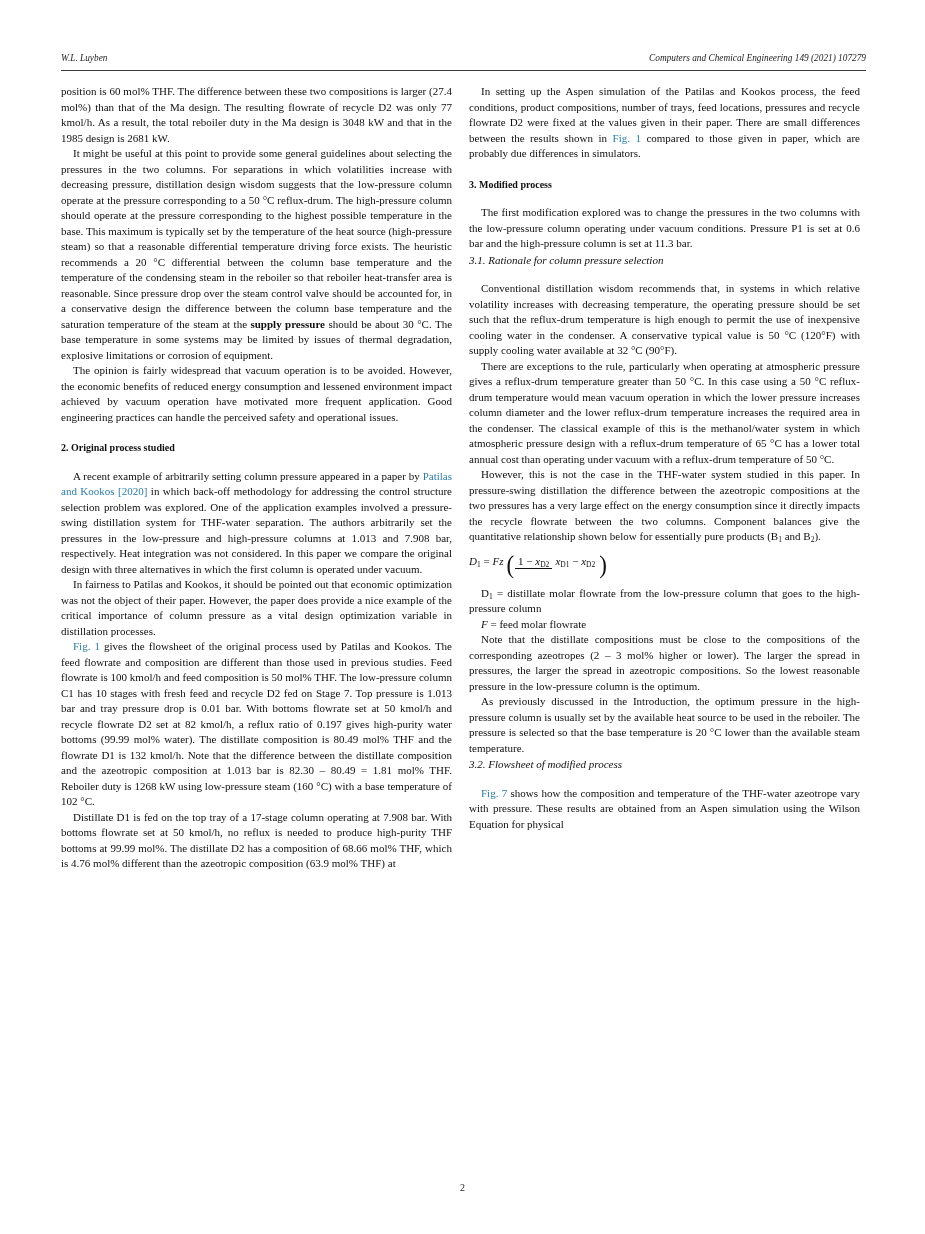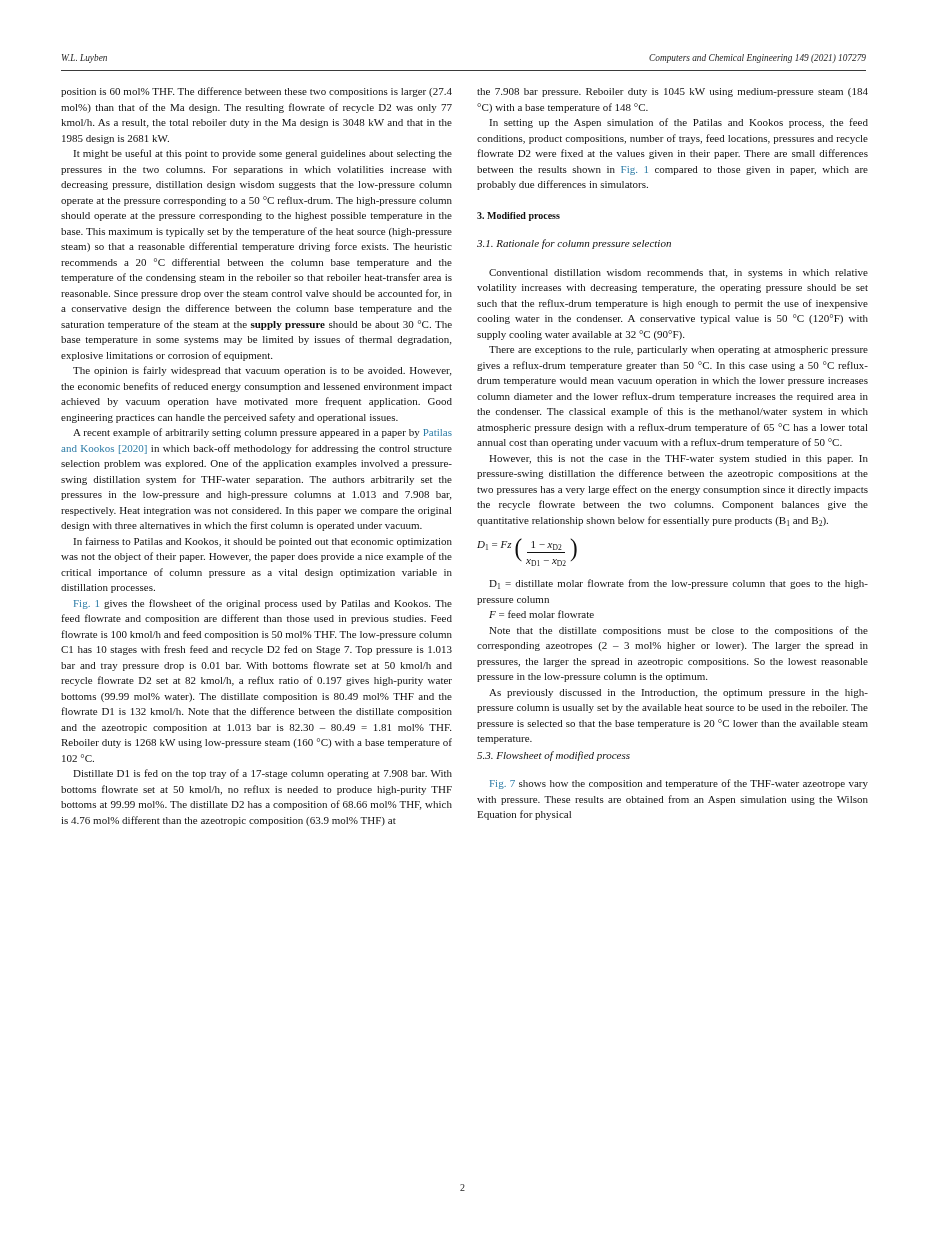--- a/index.html
+++ b/index.html
@@ -15,21 +15,21 @@
   .page-header {
     position: absolute; top: 53px; left: 61px; right: 59px;
     display: flex; justify-content: space-between; align-items: flex-end;
     font-style: italic; font-size: 9.3px; color: #1c1c1c;
   }
   .header-rule {
     position: absolute; top: 70px; left: 61px; right: 59px;
     border-top: 0.8px solid #3a3a3a; height: 0;
   }
 
-  .content { position: absolute; top: 84px; left: 61px; display: flex; gap: 25px; }
+  .content { position: absolute; top: 84px; left: 61px; display: flex; gap: 17px; }
   .col {
     width: 391px;
     font-size: 11px; line-height: 15.5px;
     text-align: justify;
     hyphens: auto; -webkit-hyphens: auto;
   }
   .col p { margin: 0; text-indent: 12px; }
   .col p.noindent { text-indent: 0; }
   .col h2 {
     font-size: 10px; font-weight: bold; font-style: normal;
@@ -39,21 +39,21 @@
     font-size: 11px; font-weight: normal; font-style: italic;
     margin: 1px 0 13px 0; text-align: left; text-indent: 0;
   }
   span.bold { font-weight: bold; }
   span.italic { font-style: italic; }
   span.link { color: var(--link-color, #2d7ca6); cursor: pointer; }
   sub { font-size: 7.5px; line-height: 0; vertical-align: -2px; }
 
   .equation { display: flex; align-items: flex-start; margin: 9px 0; text-indent: 0; }
   .eq-lhs { margin-right: 3px; white-space: pre; }
-  .frac { display: inline-flex; flex-direction: column; align-items: center; line-height: 14.5px; margin: 0 1px; }
+  .frac { display: inline-flex; align-items: center; line-height: 14.5px; margin: 0 1px; }
   .frac .num { border-bottom: 0.8px solid #111; padding: 0 3px; }
   .frac .den { padding: 0 3px; }
   .paren { font-size: 23px; line-height: 1; font-weight: 300; transform: scaleY(1.05); }
 
   .page-footer {
     position: absolute; bottom: 41px; left: 0; right: 0;
     text-align: center; font-size: 10px; color: #1c1c1c;
   }
 </style>
 </head>
@@ -64,47 +64,48 @@
     <span>W.L. Luyben</span>
     <span>Computers and Chemical Engineering 149 (2021) 107279</span>
   </header>
   <div class="header-rule"></div>
 
   <main class="content">
     <div class="col" id="col-left">
         <p class="noindent">position is 60 mol% THF. The difference between these two compositions is larger (27.4 mol%) than that of the Ma design. The resulting flowrate of recycle D2 was only 77 kmol/h. As a result, the total reboiler duty in the Ma design is 3048 kW and that in the 1985 design is 2681 kW.</p>
         <p>It might be useful at this point to provide some general guidelines about selecting the pressures in the two columns. For separations in which volatilities increase with decreasing pressure, distillation design wisdom suggests that the low-pressure column operate at the pressure corresponding to a 50 °C reflux-drum. The high-pressure column should operate at the pressure corresponding to the highest possible temperature in the base. This maximum is typically set by the temperature of the heat source (high-pressure steam) so that a reasonable differential temperature driving force exists. The heuristic recommends a 20 °C differential between the column base temperature and the temperature of the condensing steam in the reboiler so that reboiler heat-transfer area is reasonable. Since pressure drop over the steam control valve should be accounted for, in a conservative design the difference between the column base temperature and the saturation temperature of the steam at the <span class="bold">supply pressure</span> should be about 30 °C. The base temperature in some systems may be limited by issues of thermal degradation, explosive limitations or corrosion of equipment.</p>
         <p>The opinion is fairly widespread that vacuum operation is to be avoided. However, the economic benefits of reduced energy consumption and lessened environment impact achieved by vacuum operation have motivated more frequent application. Good engineering practices can handle the perceived safety and operational issues.</p>
+        <h2>2. Original process studied</h2>
         <p>A recent example of arbitrarily setting column pressure appeared in a paper by <span class="link">Patilas and Kookos [2020]</span> in which back-off methodology for addressing the control structure selection problem was explored. One of the application examples involved a pressure-swing distillation system for THF-water separation. The authors arbitrarily set the pressures in the low-pressure and high-pressure columns at 1.013 and 7.908 bar, respectively. Heat integration was not considered. In this paper we compare the original design with three alternatives in which the first column is operated under vacuum.</p>
         <p>In fairness to Patilas and Kookos, it should be pointed out that economic optimization was not the object of their paper. However, the paper does provide a nice example of the critical importance of column pressure as a vital design optimization variable in distillation processes.</p>
         <p><span class="link">Fig. 1</span> gives the flowsheet of the original process used by Patilas and Kookos. The feed flowrate and composition are different than those used in previous studies. Feed flowrate is 100 kmol/h and feed composition is 50 mol% THF. The low-pressure column C1 has 10 stages with fresh feed and recycle D2 fed on Stage 7. Top pressure is 1.013 bar and tray pressure drop is 0.01 bar. With bottoms flowrate set at 50 kmol/h and recycle flowrate D2 set at 82 kmol/h, a reflux ratio of 0.197 gives high-purity water bottoms (99.99 mol% water). The distillate composition is 80.49 mol% THF and the flowrate D1 is 132 kmol/h. Note that the difference between the distillate composition and the azeotropic composition at 1.013 bar is 82.30 – 80.49 = 1.81 mol% THF. Reboiler duty is 1268 kW using low-pressure steam (160 °C) with a base temperature of 102 °C.</p>
         <p>Distillate D1 is fed on the top tray of a 17-stage column operating at 7.908 bar. With bottoms flowrate set at 50 kmol/h, no reflux is needed to produce high-purity THF bottoms at 99.99 mol%. The distillate D2 has a composition of 68.66 mol% THF, which is 4.76 mol% different than the azeotropic composition (63.9 mol% THF) at</p>
       </div>
     <div class="col" id="col-right">
-        <p class="noindent">the 7.908 bar pressure. Reboiler duty is 1045 kW using medium-pressure steam (184 °C) with a base temperature of 148 °C.</p>
         <p>In setting up the Aspen simulation of the Patilas and Kookos process, the feed conditions, product compositions, number of trays, feed locations, pressures and recycle flowrate D2 were fixed at the values given in their paper. There are small differences between the results shown in <span class="link">Fig. 1</span> compared to those given in paper, which are probably due differences in simulators.</p>
         <h2>3. Modified process</h2>
+        <p>The first modification explored was to change the pressures in the two columns with the low-pressure column operating under vacuum conditions. Pressure P1 is set at 0.6 bar and the high-pressure column is set at 11.3 bar.</p>
         <h3>3.1. Rationale for column pressure selection</h3>
         <p>Conventional distillation wisdom recommends that, in systems in which relative volatility increases with decreasing temperature, the operating pressure should be set such that the reflux-drum temperature is high enough to permit the use of inexpensive cooling water in the condenser. A conservative typical value is 50 °C (120°F) with supply cooling water available at 32 °C (90°F).</p>
         <p>There are exceptions to the rule, particularly when operating at atmospheric pressure gives a reflux-drum temperature greater than 50 °C. In this case using a 50 °C reflux-drum temperature would mean vacuum operation in which the lower pressure increases column diameter and the lower reflux-drum temperature increases the required area in the condenser. The classical example of this is the methanol/water system in which atmospheric pressure design with a reflux-drum temperature of 65 °C has a lower total annual cost than operating under vacuum with a reflux-drum temperature of 50 °C.</p>
         <p>However, this is not the case in the THF-water system studied in this paper. In pressure-swing distillation the difference between the azeotropic compositions at the two pressures has a very large effect on the energy consumption since it directly impacts the recycle flowrate between the two columns. Component balances give the quantitative relationship shown below for essentially pure products (B<sub>1</sub> and B<sub>2</sub>).</p>
         <div class="equation">
           <span class="eq-lhs"><span class="italic">D</span><sub>1</sub> = <span class="italic">Fz</span></span>
           <span class="paren">(</span>
           <span class="frac">
             <span class="num">1 − <span class="italic">x</span><sub>D2</sub></span>
             <span class="den"><span class="italic">x</span><sub>D1</sub> − <span class="italic">x</span><sub>D2</sub></span>
           </span>
           <span class="paren">)</span>
         </div>
         <p>D<sub>1</sub> = distillate molar flowrate from the low-pressure column that goes to the high-pressure column</p>
         <p><span class="italic">F</span> = feed molar flowrate</p>
         <p>Note that the distillate compositions must be close to the compositions of the corresponding azeotropes (2 – 3 mol% higher or lower). The larger the spread in pressures, the larger the spread in azeotropic compositions. So the lowest reasonable pressure in the low-pressure column is the optimum.</p>
         <p>As previously discussed in the Introduction, the optimum pressure in the high-pressure column is usually set by the available heat source to be used in the reboiler. The pressure is selected so that the base temperature is 20 °C lower than the available steam temperature.</p>
-        <h3>5.3. Flowsheet of modified process</h3>
+        <h3>3.2. Flowsheet of modified process</h3>
         <p><span class="link">Fig. 7</span> shows how the composition and temperature of the THF-water azeotrope vary with pressure. These results are obtained from an Aspen simulation using the Wilson Equation for physical</p>
       </div>
   </main>
 
   <footer class="page-footer">
     <span>2</span>
   </footer>
 </div>
 
 </body></html>

